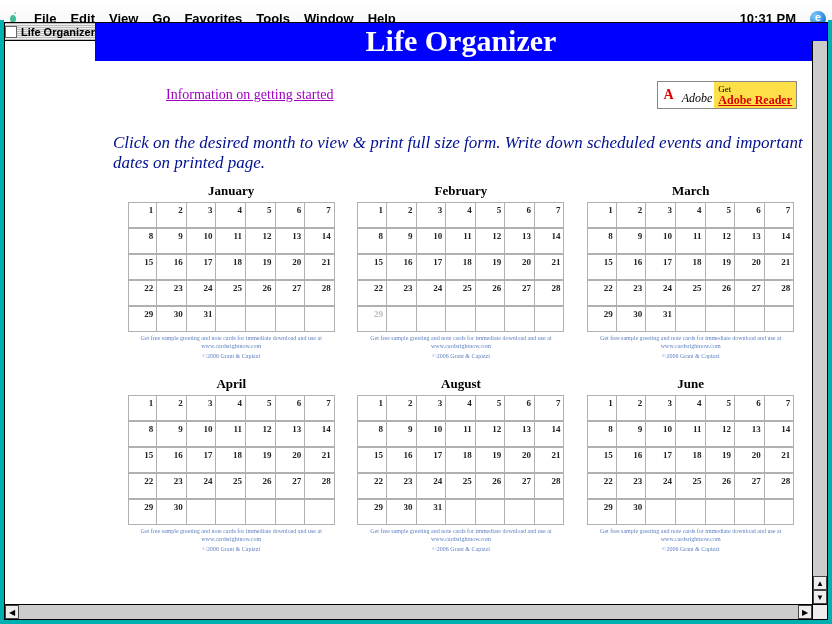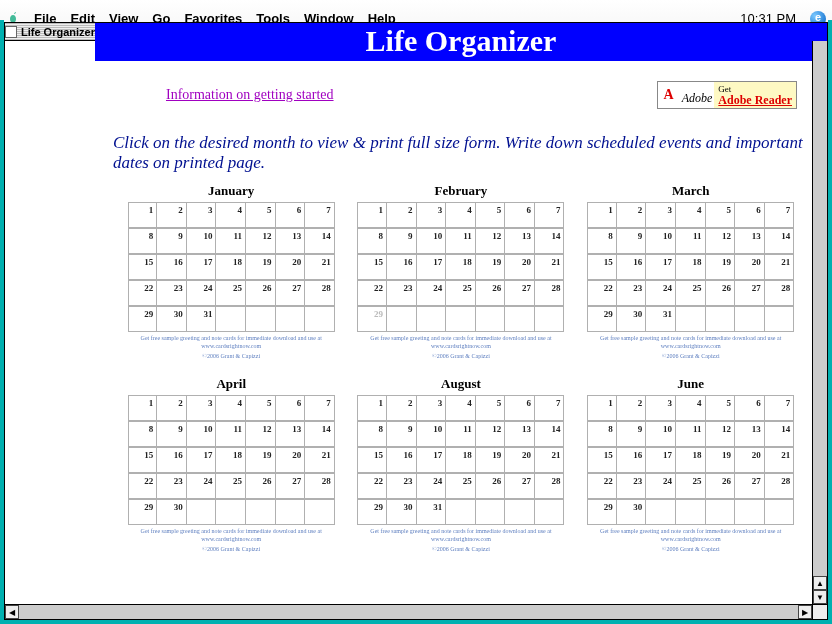--- a/index.html
+++ b/index.html
@@ -20,21 +20,21 @@
     padding: 0 6px;
     font-size: 13px;
     gap: 14px;
   }
   .menubar .apple {
     width: 14px; height: 14px; position: relative;
   }
   .menubar .apple svg { width: 14px; height: 14px; }
   .menubar .item { font-weight: bold; }
   .menubar .spacer { flex: 1; }
-  .menubar .clock { font-weight: normal; text-align: right; }
+  .menubar .clock { font-weight: bold; text-align: right; }
   .menubar .ie {
     width: 16px; height: 16px;
     border-radius: 50%;
     background: radial-gradient(circle at 30% 30%, #7cc9ff, #0060c5);
     position: relative;
   }
   .menubar .ie::after {
     content: "e";
     position: absolute;
     color: #fff;
@@ -113,21 +113,21 @@
     border: 1px solid #888; background: #fff;
     font-size: 10px;
   }
   .adobe-btn .alogo {
     width: 22px; height: 26px; background: #fff;
     display:flex;align-items:center;justify-content:center;
     font-weight:bold;color:#d00;font-size:14px;
   }
   .adobe-btn .asub { font-size:12px; color:#000; align-self:flex-end; padding:0 2px 2px;font-style:italic; }
   .adobe-btn .get {
-    background:#fef9c3; height:26px; padding: 0 4px;
+    background:#fde047; height:26px; padding: 0 4px;
     display:flex; flex-direction:column; justify-content:center;
     font-size:9px; line-height:10px;
   }
   .adobe-btn .get .rd {
     color:#d00; font-weight:bold; font-size:12px; line-height:12px;
     text-decoration: underline;
   }
   .instr {
     text-align: left;
     font-style: italic;

